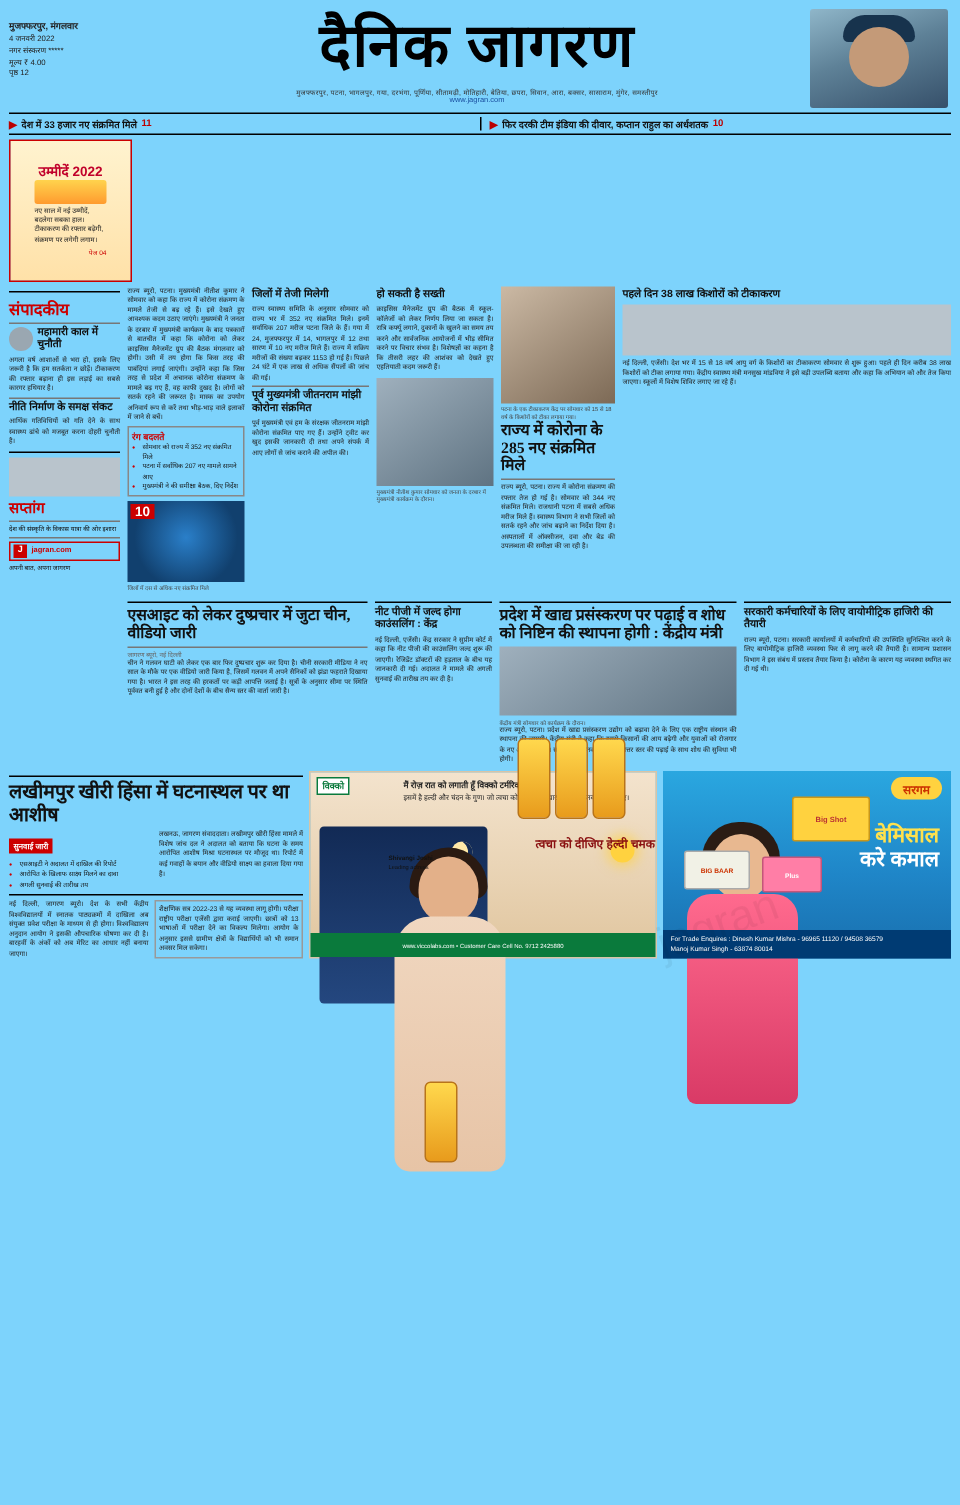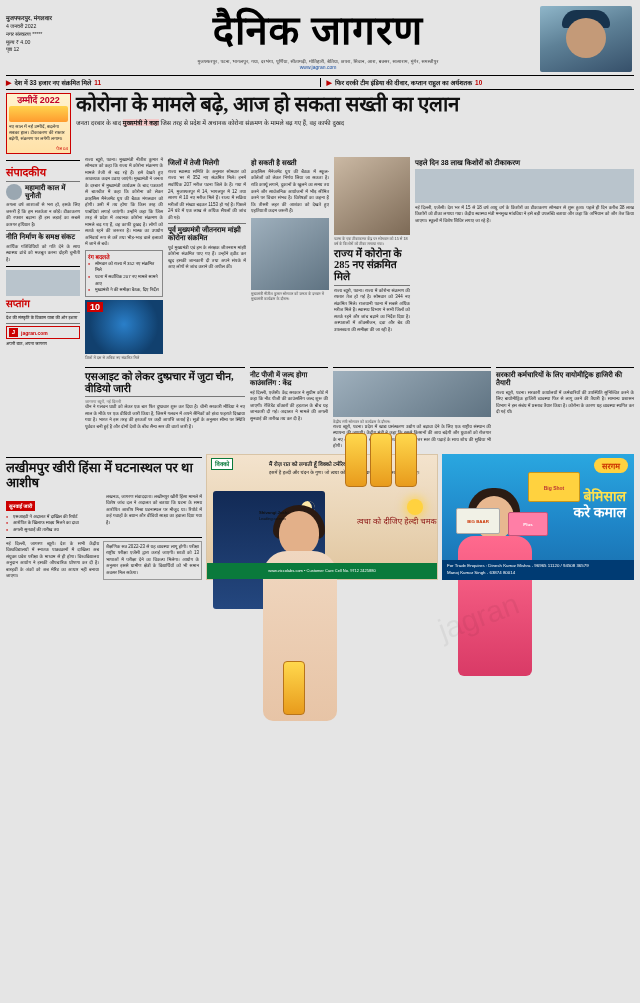--- a/index.html
+++ b/index.html
@@ -3,21 +3,21 @@
 <meta charset="utf-8">
 <style>
   * { box-sizing: border-box; margin: 0; padding: 0; }
   html, body {
     width: 640px; height: 1003px;
     background: #fff;
     font-family: "Liberation Sans", sans-serif;
     color: #111;
     overflow: hidden;
   }
-  .page { width: 640px; height: 1003px; position: relative; background: #e5e5e5; padding: 4px 6px; }
+  .page { width: 640px; height: 1003px; position: relative; background: #7dd3fc; padding: 4px 6px; }
 
   
   .masthead { display: flex; align-items: flex-start; height: 72px; border-bottom: 1px solid #000; }
   .mh-left { width: 92px; font-size: 5.2px; line-height: 1.5; padding-top: 10px; color: #222; }
   .mh-left .city { font-size: 6px; font-weight: bold; }
   .mh-center { flex: 1; text-align: center; }
   .mh-title {
     font-family: "Liberation Serif", serif;
     font-weight: bold; font-size: 40px; letter-spacing: 1px;
     line-height: 1.05; padding-top: 6px; color: #000;
@@ -42,21 +42,21 @@
   
   .topstrip { display: flex; align-items: center; gap: 6px; border-bottom: 1px solid #000; padding: 2px 0; }
   .ts-item { font-size: 6.4px; font-weight: bold; display: flex; align-items: center; gap: 3px; flex: 1; }
   .ts-arrow { color: #b00; font-size: 7px; }
   .ts-num { color: #b00; font-weight: bold; }
   .ts-sep { width: 1px; background: #000; align-self: stretch; }
 
   
   .hl-row { display: flex; gap: 5px; margin-top: 3px; }
   .hl-badge {
-    width: 65px; border: 1px solid #c00; padding: 2px;
+    width: 82px; border: 1px solid #c00; padding: 16px;
     background: linear-gradient(180deg,#fff3cf,#ffe1a8);
   }
   .hl-badge .b-title { font-size: 9px; font-weight: bold; color: #c1002b; text-align: center; line-height: 1; }
   .hl-badge .b-sun { width: 100%; height: 16px; background: linear-gradient(180deg,#ffd34d,#ff9b2f); margin-top: 1px; border-radius: 2px;}
   .hl-badge .b-txt { font-size: 4.6px; line-height: 1.35; margin-top: 2px; color: #222; }
   .hl-badge .b-foot { font-size: 4.4px; color: #c00; text-align: right; margin-top: 2px; }
   .hl-main { flex: 1; }
   .hl-title {
     font-family: "Liberation Serif", serif; font-weight: bold;
     font-size: 20.5px; line-height: 1.12; letter-spacing: -.2px;
@@ -114,21 +114,21 @@
   .ad-badge-v { position: absolute; left: 4px; top: 3px; background: #fff; border: 1px solid #0a7a3c; font-size: 6px; font-weight: bold; color: #0a7a3c; padding: 1px 3px; }
   .ad-v-quote { position: absolute; left: 62px; top: 6px; right: 6px; font-size: 5.6px; font-weight: bold; color: #222; line-height: 1.35; }
   .ad-v-night { position: absolute; left: 6px; top: 36px; width: 112px; height: 118px; background: linear-gradient(180deg,#122a55,#24477f); border-radius: 3px; }
   .moon { position: absolute; right: 10px; top: 10px; width: 14px; height: 14px; border-radius: 50%; background: #ffe9a8; box-shadow: -4px 0 0 -1px #122a55 inset; }
   .sun { position: absolute; right: 14px; top: 44px; width: 16px; height: 16px; border-radius: 50%; background: #ffd23f; box-shadow: 0 0 8px 3px rgba(255,210,63,.6); }
   .ad-v-model { position: absolute; left: 42px; top: 56px; width: 104px; height: 320px; }
   .model-head { position: absolute; left: 30px; top: 0; width: 40px; height: 44px; border-radius: 50% 50% 45% 45%; background: #e3b089; }
   .model-hair { position: absolute; left: 24px; top: -6px; width: 52px; height: 34px; border-radius: 26px 26px 8px 8px; background: #2a1a12; }
   .model-body { position: absolute; left: 14px; top: 40px; width: 74px; height: 170px; border-radius: 24px 24px 10px 10px; background: linear-gradient(180deg,#f0d7c0,#e7c4a6); }
   .tube { position: absolute; width: 22px; height: 54px; border-radius: 4px; background: linear-gradient(180deg,#ffd84d,#e89b1c); border: 1px solid #b8741a; }
-  .ad-v-tag { position: absolute; left: 150px; bottom: 52px; font-size: 8px; font-weight: normal; color: #8a1111; line-height: 1.25; }
+  .ad-v-tag { position: absolute; left: 150px; bottom: 70px; font-size: 8px; font-weight: bold; color: #8a1111; line-height: 1.25; }
   .ad-v-foot { position: absolute; left: 0; right: 0; bottom: 0; height: 16px; background: #0a7a3c; color: #fff; font-size: 4px; display: flex; align-items: center; justify-content: center; gap: 6px; }
 
   .sargam-logo { position: absolute; right: 6px; top: 4px; background: #ffd23f; color: #c30; font-weight: bold; font-size: 8px; padding: 2px 8px; border-radius: 9px; }
   .sg-head { position: absolute; left: 10px; top: 34px; right: 8px; font-size: 14px; font-weight: bold; color: #fff; line-height: 1.15; text-align: right; }
   .sg-head em { color: #ffe14d; font-style: normal; }
   .sg-model { position: absolute; left: 6px; top: 36px; width: 92px; height: 190px; }
   .sg-face { position: absolute; left: 26px; top: 6px; width: 40px; height: 44px; border-radius: 50%; background: #e8b890; }
   .sg-hair { position: absolute; left: 20px; top: -2px; width: 52px; height: 30px; border-radius: 26px 26px 6px 6px; background: #2b1c14; }
   .sg-sari { position: absolute; left: 10px; top: 46px; width: 74px; height: 140px; background: linear-gradient(180deg,#ff6a8e,#d93a66); border-radius: 16px 16px 6px 6px; }
   .sg-pack { position: absolute; border-radius: 2px; }
@@ -184,28 +184,20 @@
     </div>
   </div>
 
   <div class="hl-row">
     <div class="hl-badge">
       <div class="b-title">उम्मीदें 2022</div>
       <div class="b-sun"></div>
       <div class="b-txt">नए साल में नई उम्मीदें, बदलेगा सबका हाल। टीकाकरण की रफ्तार बढ़ेगी, संक्रमण पर लगेगी लगाम।</div>
       <div class="b-foot">पेज 04</div>
     </div>
-    <div class="hl-main">
-      <div class="hl-title">कोरोना के मामले बढ़े, आज हो सकता सख्ती का एलान</div>
-      <div class="hl-sub">
-        <span>जनता दरबार के बाद</span>
-        <b>मुख्यमंत्री ने कहा</b>
-        <span>जिस तरह से प्रदेश में अचानक कोरोना संक्रमण के मामले बढ़ गए हैं, वह काफी दुखद</span>
-      </div>
-    </div>
   </div>
 
   <div class="grid">
 
     <div class="col c1">
       <div class="rule"></div>
       <div class="sd-title">संपादकीय</div>
       <div class="rule-thin"></div>
       <div>
         <div class="avatar"></div>
@@ -285,20 +277,21 @@
       <div class="byline">जागरण ब्यूरो, नई दिल्ली</div>
       <p class="body">चीन ने गलवन घाटी को लेकर एक बार फिर दुष्प्रचार शुरू कर दिया है। चीनी सरकारी मीडिया ने नए साल के मौके पर एक वीडियो जारी किया है, जिसमें गलवन में अपने सैनिकों को झंडा फहराते दिखाया गया है। भारत ने इस तरह की हरकतों पर कड़ी आपत्ति जताई है। सूत्रों के अनुसार सीमा पर स्थिति पूर्ववत बनी हुई है और दोनों देशों के बीच सैन्य स्तर की वार्ता जारी है।</p>
     </div>
     <div class="col c3">
       <div class="rule"></div>
       <h4 class="sub">नीट पीजी में जल्द होगा काउंसलिंग : केंद्र</h4>
       <p class="body">नई दिल्ली, एजेंसी। केंद्र सरकार ने सुप्रीम कोर्ट में कहा कि नीट पीजी की काउंसलिंग जल्द शुरू की जाएगी। रेजिडेंट डॉक्टरों की हड़ताल के बीच यह जानकारी दी गई। अदालत ने मामले की अगली सुनवाई की तारीख तय कर दी है।</p>
     </div>
     <div class="col" style="width:158px">
       <div class="rule"></div>
+      <h3 class="sec">प्रदेश में खाद्य प्रसंस्करण पर पढ़ाई व शोध को निष्टिन की स्थापना होगी : केंद्रीय मंत्री</h3>
       <div class="ph pol" style="height:46px;margin:2px 0"></div>
       <span class="cap">केंद्रीय मंत्री सोमवार को कार्यक्रम के दौरान।</span>
       <p class="body">राज्य ब्यूरो, पटना। प्रदेश में खाद्य प्रसंस्करण उद्योग को बढ़ावा देने के लिए एक राष्ट्रीय संस्थान की स्थापना की जाएगी। केंद्रीय मंत्री ने कहा कि इससे किसानों की आय बढ़ेगी और युवाओं को रोजगार के नए अवसर मिलेंगे। संस्थान में स्नातक एवं स्नातकोत्तर स्तर की पढ़ाई के साथ शोध की सुविधा भी होगी।</p>
     </div>
     <div class="col c6">
       <div class="rule"></div>
       <h4 class="sub">सरकारी कर्मचारियों के लिए वायोमीट्रिक हाजिरी की तैयारी</h4>
       <p class="body">राज्य ब्यूरो, पटना। सरकारी कार्यालयों में कर्मचारियों की उपस्थिति सुनिश्चित करने के लिए बायोमीट्रिक हाजिरी व्यवस्था फिर से लागू करने की तैयारी है। सामान्य प्रशासन विभाग ने इस संबंध में प्रस्ताव तैयार किया है। कोरोना के कारण यह व्यवस्था स्थगित कर दी गई थी।</p>
     </div>
   </div>

